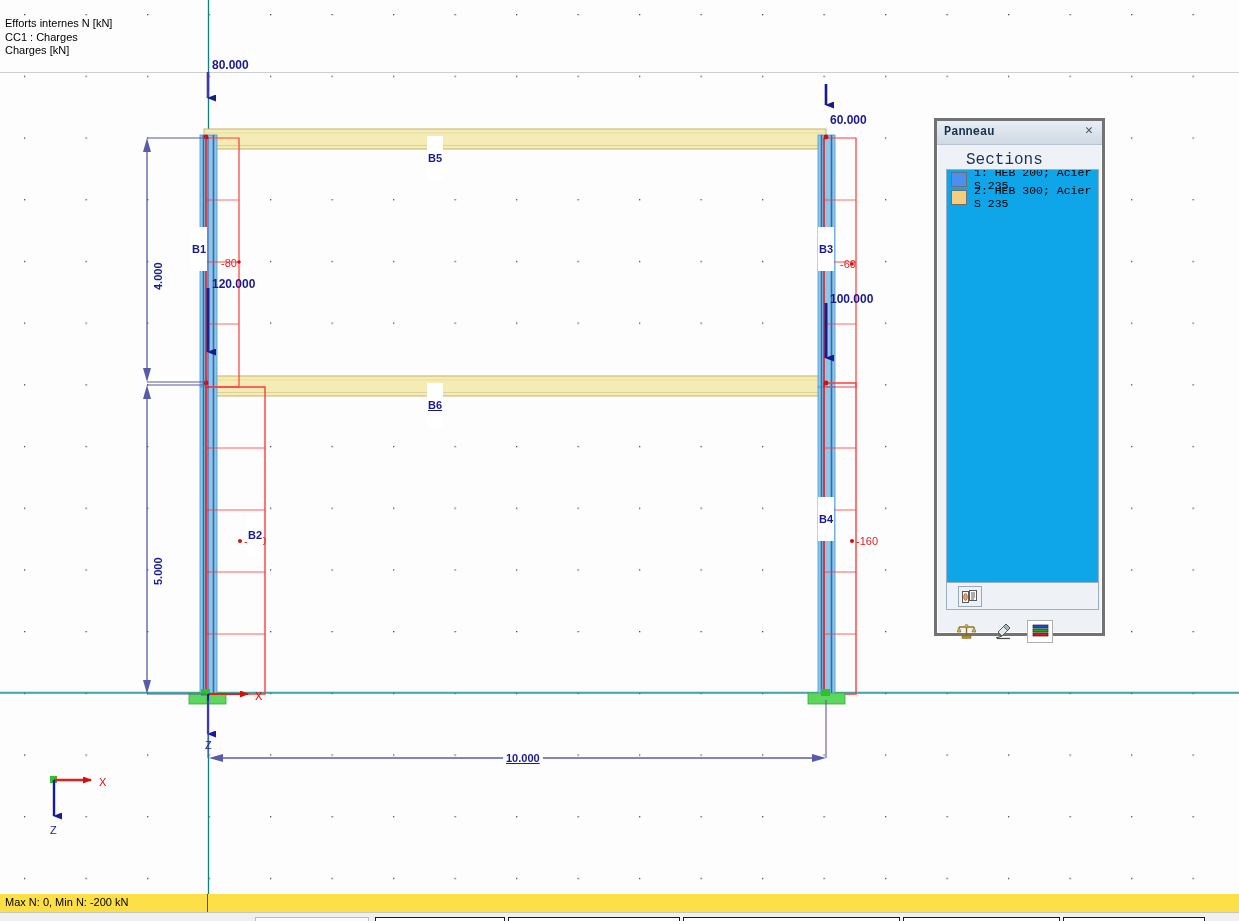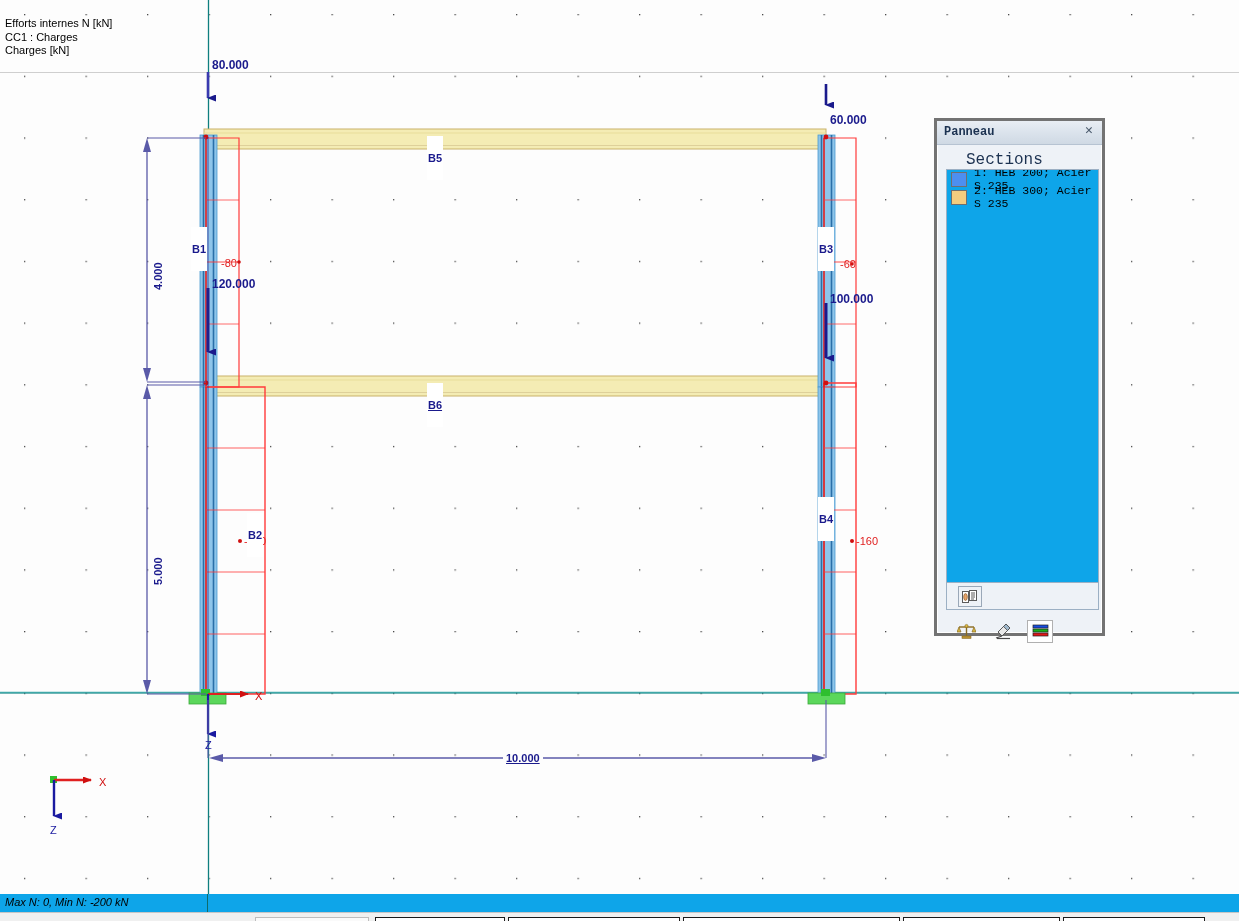--- a/index.html
+++ b/index.html
@@ -45,25 +45,24 @@
     margin-top: 13px;
   }
 
   
   #status-bar {
     position: absolute;
     left: 0;
     top: 894px;
     width: 1239px;
     height: 18px;
-    background: #0ea5e9;
+    background: #fde047;
     font-size: 11px;
     color: #000;
     z-index: 40;
-    font-style: italic;
   }
   #status-text {
     position: absolute;
     left: 5px; top: 2px;
     white-space: nowrap;
   }
   #status-divider {
     position: absolute;
     left: 207px; top: 0px;
     width: 1px; height: 18px;

